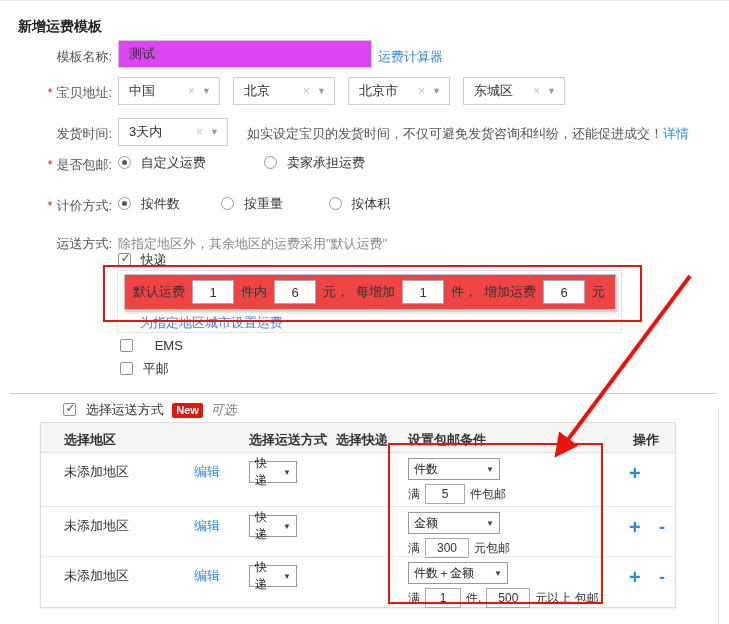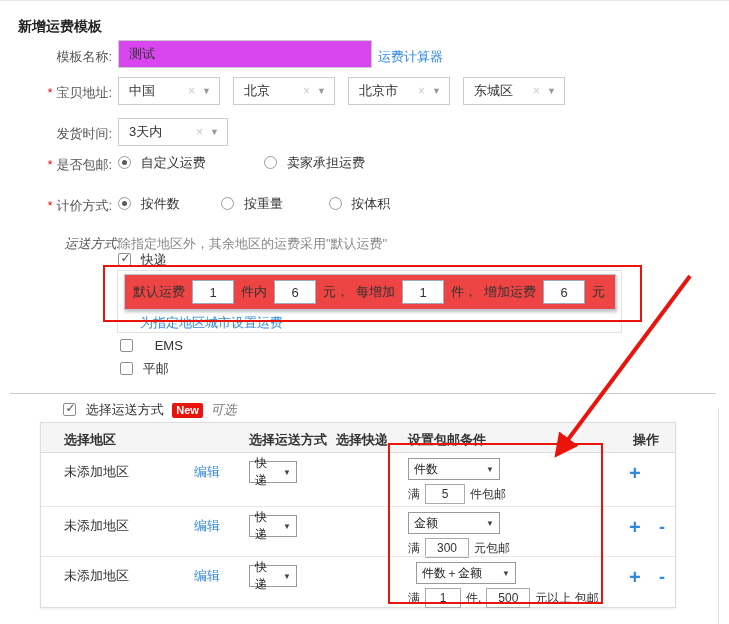--- a/index.html
+++ b/index.html
@@ -118,40 +118,41 @@
     <span class="x">×</span>
     <span class="caret">▼</span>
   </div>
 
   <div class="abs lbl" style="left:0;top:125px;">发货时间:</div>
   <div class="abs selectbox" style="left:118px;top:118px;width:110px;">
     <span class="val">3天内</span>
     <span class="x">×</span>
     <span class="caret">▼</span>
   </div>
+  <div class="abs hint" style="left:247px;top:125px;"><span>如实设定宝贝的发货时间，不仅可避免发货咨询和纠纷，还能促进成交！</span><a class="link">详情</a></div>
 
   <div class="abs lbl" style="left:0;top:156px;"><span class="req">*</span><span>是否包邮:</span></div>
   <div class="abs" style="left:118px;top:154px;">
     <span class="radio on"></span>
     <span style="margin:0 0 0 6px;">自定义运费</span>
     <span class="radio" style="margin-left:55px;"></span>
     <span style="margin-left:6px;">卖家承担运费</span>
   </div>
 
   <div class="abs lbl" style="left:0;top:197px;"><span class="req">*</span><span>计价方式:</span></div>
   <div class="abs" style="left:118px;top:195px;">
     <span class="radio on"></span>
     <span style="margin-left:6px;">按件数</span>
     <span class="radio" style="margin-left:38px;"></span>
     <span style="margin-left:6px;">按重量</span>
     <span class="radio" style="margin-left:42px;"></span>
     <span style="margin-left:6px;">按体积</span>
   </div>
 
-  <div class="abs lbl" style="left:8px;top:235px;font-style:italic;">运送方式:</div>
+  <div class="abs lbl" style="left:0;top:235px;">运送方式:</div>
   <div class="abs note" style="left:118px;top:235px;">除指定地区外，其余地区的运费采用"默认运费"</div>
 
   <div class="abs" style="left:118px;top:251px;">
     <span class="cbx"><span class="tick">✓</span></span>
     <span style="margin-left:6px;">快递</span>
   </div>
 
   <div class="abs fee-panel" style="left:117px;top:270px;width:505px;height:63px;"></div>
   <div class="abs fee-row" style="left:124px;top:274px;width:492px;height:36px;">
     <span>默认运费</span>
@@ -234,21 +235,21 @@
       <span class="op-btn" style="left:618px;top:10px;font-size:18px;">-</span>
     </div>
 
     <div class="trow" style="top:133px;height:53px;">
       <span class="abs" style="left:23px;top:10px;font-size:13px;">未添加地区</span>
       <a class="abs link" style="left:153px;top:10px;">编辑</a>
       <span class="mini-select" style="left:208px;top:8px;width:48px;">
           <span class="val">快递</span>
           <span class="caret">▼</span>
         </span>
-      <span class="mini-select" style="left:375px;top:5px;width:100px;">
+      <span class="mini-select" style="left:367px;top:5px;width:100px;">
           <span class="val">件数＋金额</span>
           <span class="caret">▼</span>
         </span>
       <span class="cond-line" style="left:367px;top:31px;">
         <span>满</span>
         <input class="cond-input" style="width: 36px;" value="1">
         <span>件,</span>
         <input class="cond-input" style="width: 44px;" value="500">
         <span>元以上 包邮</span>
       </span>

